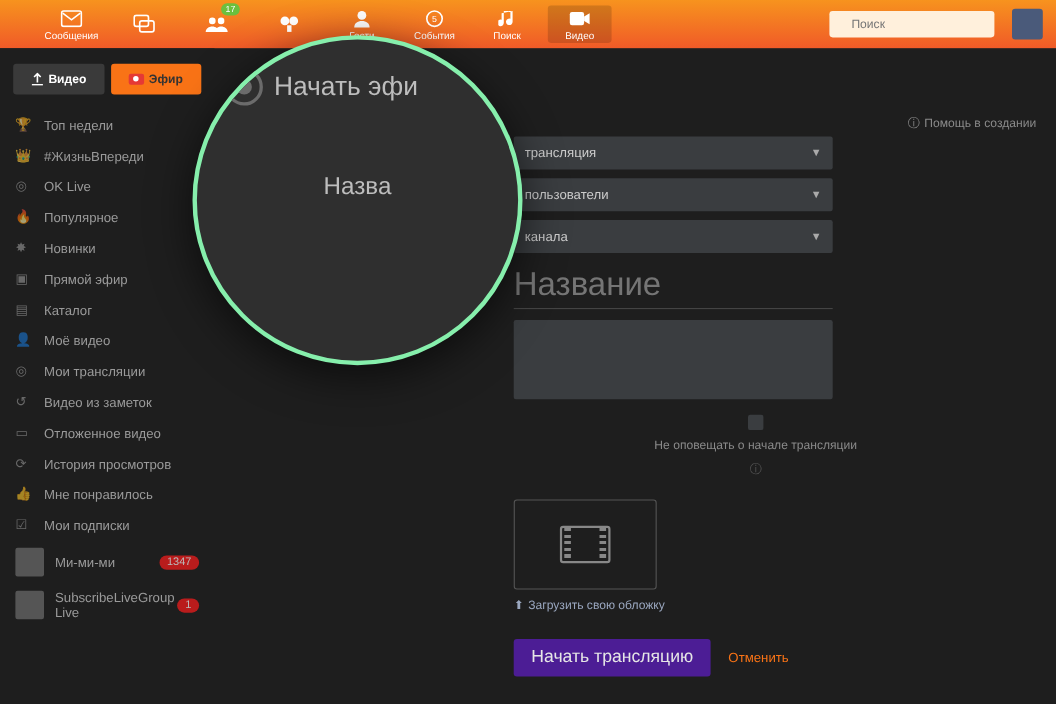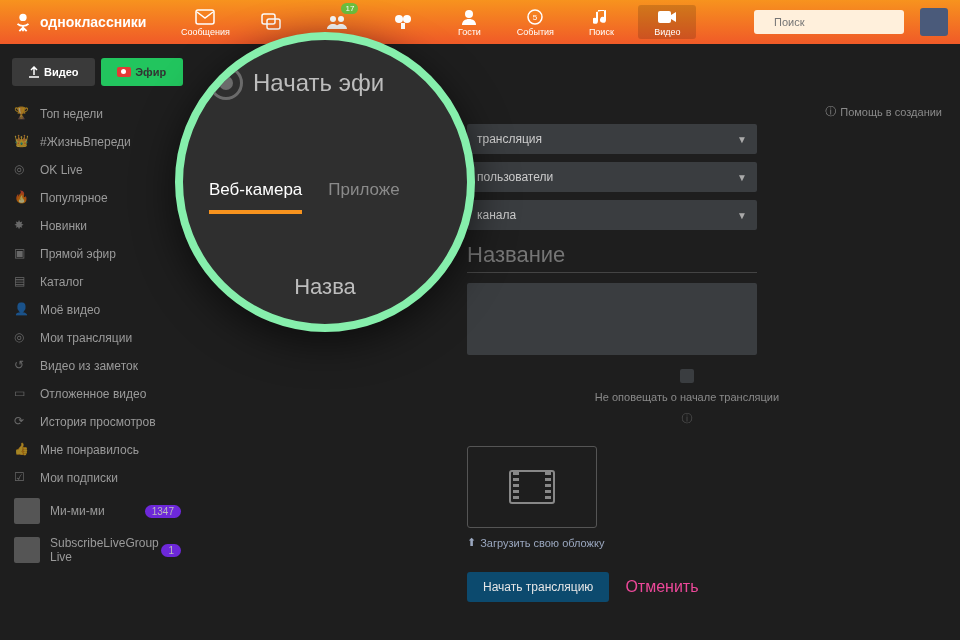--- a/index.html
+++ b/index.html
@@ -47,32 +47,32 @@
 .page { position: absolute; top: 44px; left: 0; right: 0; bottom: 0; display: flex; background: #1e1e1e; }
 
 
 .sidebar { width: 195px; background: #1e1e1e; padding-top: 4px; }
 .sb-buttons { display: flex; gap: 6px; padding: 10px 12px 14px; }
 .btn-video, .btn-live {
   height: 28px; border-radius: 3px; display: flex; align-items: center; justify-content: center;
   font-size: 11px; font-weight: bold; cursor: pointer; gap: 4px;
 }
 .btn-video { flex: 1; background: #3a3a3a; color: #fff; }
-.btn-live  { flex: 1; background: #22c55e; color: #333; }
+.btn-live  { flex: 1; background: #f97316; color: #333; }
 .live-dot { width: 14px; height: 10px; background: #e53935; border-radius: 2px; position: relative; }
 .live-dot::after { content:""; position:absolute; left:4px; top:2px; width:5px; height:5px; background:#fff; border-radius:50%; }
 
 .sb-list { list-style: none; }
 .sb-item {
   display: flex; align-items: center; gap: 10px;
   padding: 6px 14px; color: #9a9a9a; font-size: 12px; cursor: pointer;
 }
 .sb-item .sico { width: 16px; height: 16px; opacity: .6; flex: 0 0 16px; }
 .sb-item .count {
-  margin-left: auto; background: #6d28d9; color: #bbb;
+  margin-left: auto; background: #b91c1c; color: #bbb;
   font-size: 10px; border-radius: 9px; padding: 1px 7px;
 }
 .sb-thumb { width: 26px; height: 26px; background: #555; border-radius: 2px; flex: 0 0 26px; }
 
 
 .main { flex: 1; position: relative; padding: 10px 18px 0 22px; }
 .main-head { display: flex; align-items: center; gap: 18px; height: 48px; }
 .title-wrap { display: flex; align-items: center; gap: 12px; color: #bdbdbd; font-size: 26px; font-weight: 300; }
 .title-ico { width: 34px; height: 34px; border: 3px solid #6b6b6b; border-radius: 50%; position: relative; }
 .title-ico::after { content:""; position:absolute; inset:7px; border-radius:50%; background:#6b6b6b; }
@@ -93,21 +93,21 @@
 .form { margin-left: 250px; margin-top: 70px; width: 440px; }
 
 .field { margin-bottom: 8px; }
 .select, .textinput {
   width: 290px; height: 30px; background: #3a3d40; border: none; border-radius: 2px;
   color: #ccc; font-size: 12px; padding: 0 10px; outline: none;
   display: flex; align-items: center; justify-content: space-between;
 }
 .select .chev { color: #aaa; font-size: 10px; }
 .big-title-input {
-  width: 290px; font-size: 22px; color: #ffffff; background: transparent; border: none;
+  width: 290px; font-size: 30px; color: #ffffff; background: transparent; border: none;
   border-bottom: 1px solid #444; padding: 4px 0; outline: none; font-weight: 300;
 }
 .desc { width: 290px; height: 72px; background: #3a3d40; border: none; border-radius: 2px; }
 
 .checkbox-row { display: flex; align-items: center; gap: 8px; color: #8a8a8a; font-size: 11px; margin: 14px 0 20px; flex-direction: column; }
 .chk { width: 14px; height: 14px; background: #3a3d40; border-radius: 2px; }
 
 .cover-box {
   width: 130px; height: 82px; border: 1px solid #555; border-radius: 3px;
   display: flex; align-items: center; justify-content: center; color: #aaa;
@@ -115,53 +115,46 @@
 .film-ico { width: 46px; height: 34px; border: 2px solid #888; border-radius: 3px; position: relative; }
 .film-ico::before, .film-ico::after {
   content:""; position:absolute; top:0; bottom:0; width:6px;
   background: repeating-linear-gradient(#888 0 3px, transparent 3px 6px);
 }
 .film-ico::before { left: 2px; } .film-ico::after { right: 2px; }
 .cover-link { color: #9aa7bf; font-size: 11px; margin-top: 8px; display: inline-flex; align-items: center; gap: 4px; cursor: pointer; }
 
 .actions { display: flex; gap: 16px; align-items: center; margin-top: 22px; }
 .btn-start {
-  background: #0c4a6e; color: #e6e6e6; font-size: 12px;
+  background: #4c1d95; color: #e6e6e6; font-size: 16px;
   padding: 8px 16px; border-radius: 3px; cursor: pointer;
 }
-.btn-cancel { color: #ec4899; font-size: 16px; cursor: pointer; }
+.btn-cancel { color: #f97316; font-size: 12px; cursor: pointer; }
 
 
 .magnifier {
   position: absolute; left: 175px; top: 32px;
   width: 300px; height: 300px; border-radius: 50%;
-  border: 8px solid #86efac; background: #2f2f2f;
+  border: 4px solid #86efac; background: #2f2f2f;
   box-shadow: 0 10px 40px rgba(0,0,0,.6);
   overflow: hidden;
 }
 .mag-inner { position: absolute; inset: 0; padding: 26px 26px; }
 .mag-title { display:flex; align-items:center; gap:10px; color:#bdbdbd; font-size:24px; font-weight:300;}
 .mag-title-ico { width: 34px; height: 34px; border: 3px solid #6b6b6b; border-radius: 50%; position: relative; }
 .mag-title-ico::after { content:""; position:absolute; inset:7px; border-radius:50%; background:#6b6b6b; }
 .mag-tabs { display:flex; gap:26px; font-size:17px; color:#8a8a8a; margin-top: 80px;}
 .mag-tab { padding-bottom: 10px; }
 .mag-tab.active { color:#fff; border-bottom: 4px solid #f7931e; }
 .mag-name { margin-top: 60px; font-size: 22px; color:#bdbdbd; font-weight: 300; text-align: center;}
 </style>
 </head>
 <body>
 
 <div class="topbar">
-  <div class="brand">
-    <svg class="brand-icon" viewBox="0 0 24 24">
-        <circle cx="12" cy="7" r="4" fill="#fff"></circle>
-        <path d="M6 14c3 3 9 3 12 0M12 16v6M8 22l4-4 4 4" stroke="#fff" stroke-width="2" fill="none"></path>
-      </svg>
-    <span>одноклассники</span>
-  </div>
   <div class="nav-items">
     <div class="nav-item">
       <span class="ico">
           <svg width="20" height="16" viewBox="0 0 20 16">
             <rect x="1" y="1" width="18" height="14" rx="2" fill="none" stroke="#fff" stroke-width="1.5"></rect>
             <path d="M2 3l8 6 8-6" stroke="#fff" stroke-width="1.5" fill="none"></path>
           </svg>
         </span>
       <span>Сообщения</span>
     </div>
@@ -376,19 +369,15 @@
     </div>
   </main>
 </div>
 
 <div class="magnifier">
   <div class="mag-inner">
     <div class="mag-title">
       <span class="mag-title-ico"></span>
       <span>Начать эфи</span>
     </div>
-    <div class="mag-tabs">
-      <div class="mag-tab active"><span>Веб-камера</span></div>
-      <div class="mag-tab"><span>Приложе</span></div>
-    </div>
     <div class="mag-name">Назва</div>
   </div>
 </div>
 
 </body></html>

